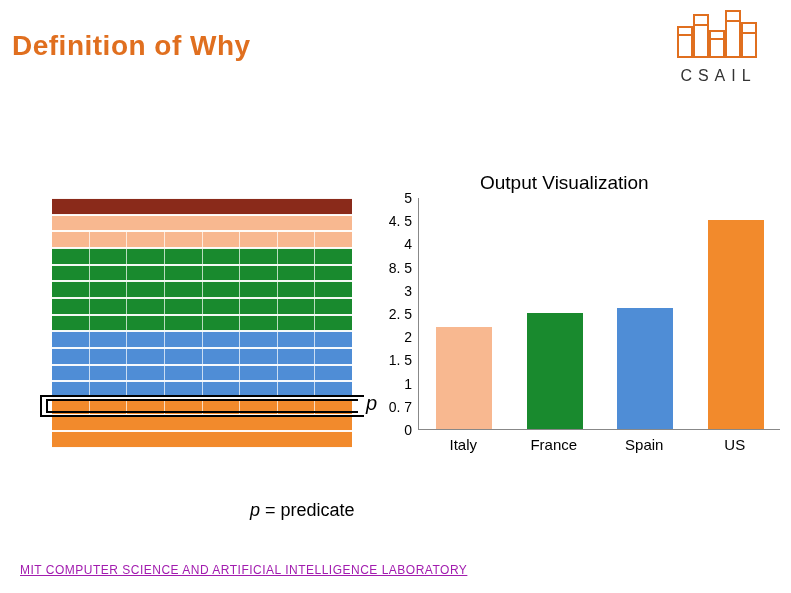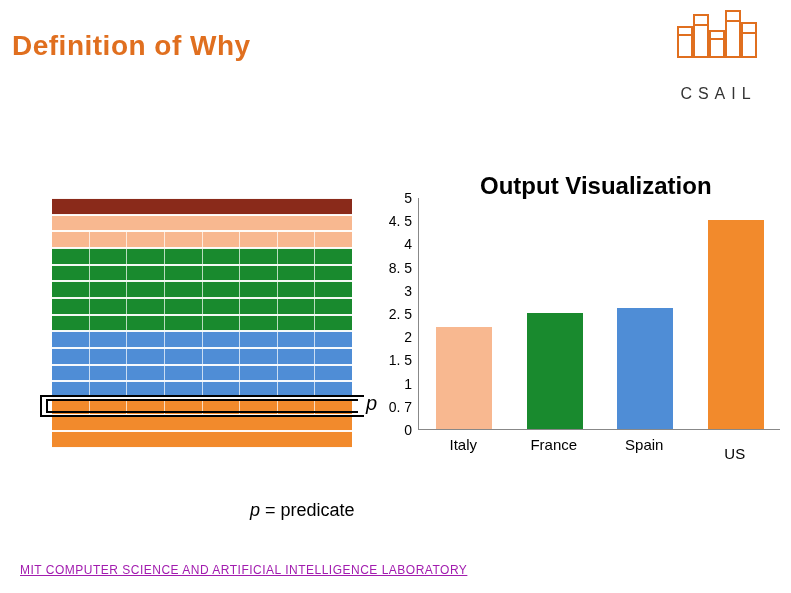--- a/index.html
+++ b/index.html
@@ -47,21 +47,21 @@
     top: 5px;
     width: 105px;
     text-align: center;
   }
   .logo svg { display: block; margin: 0 auto; }
   .logo-text {
     font-family: Arial, sans-serif;
     font-size: 16px;
     letter-spacing: 6px;
     color: #333;
-    margin-top: 24px;
+    margin-top: 6px;
     font-weight: 500;
   }
   
   .input-label {
     position: absolute;
     left: 110px;
     top: 172px;
     font-size: 18px;
   }
   .input-label .ital { font-style: italic; }
@@ -120,22 +120,21 @@
     left: 366px;
     top: 392px;
     font-size: 20px;
     font-style: italic;
   }
   
   .chart-title {
     position: absolute;
     left: 480px;
     top: 172px;
-    font-size: 24px;
-    font-weight: bold;
+    font-size: 19px;
   }
   .chart {
     position: absolute;
     left: 380px;
     top: 198px;
     width: 400px;
     height: 260px;
   }
   .plot {
     position: absolute;
@@ -378,21 +377,21 @@
     <div class="plot" id="plot">
         <div class="bar" style="left: 17.25px; height: 102.08px; background: rgb(248, 184, 144);"></div>
         <div class="bar" style="left: 107.75px; height: 116px; background: rgb(25, 138, 46);"></div>
         <div class="bar" style="left: 198.25px; height: 120.64px; background: rgb(79, 141, 214);"></div>
         <div class="bar" style="left: 288.75px; height: 208.8px; background: rgb(242, 138, 44);"></div>
       </div>
     <div class="xlabels" id="xlabels">
         <div style="left: 45.25px;">Italy</div>
         <div style="left: 135.75px;">France</div>
         <div style="left: 226.25px;">Spain</div>
-        <div style="left: 316.75px; margin-top: 9px;">US</div>
+        <div style="left: 316.75px;">US</div>
       </div>
   </div>
 
   <div class="predicate">
     <span class="ital">p</span><span> = predicate</span>
   </div>
 
   <div class="footer">MIT COMPUTER SCIENCE AND ARTIFICIAL INTELLIGENCE LABORATORY</div>
 
 </div>

